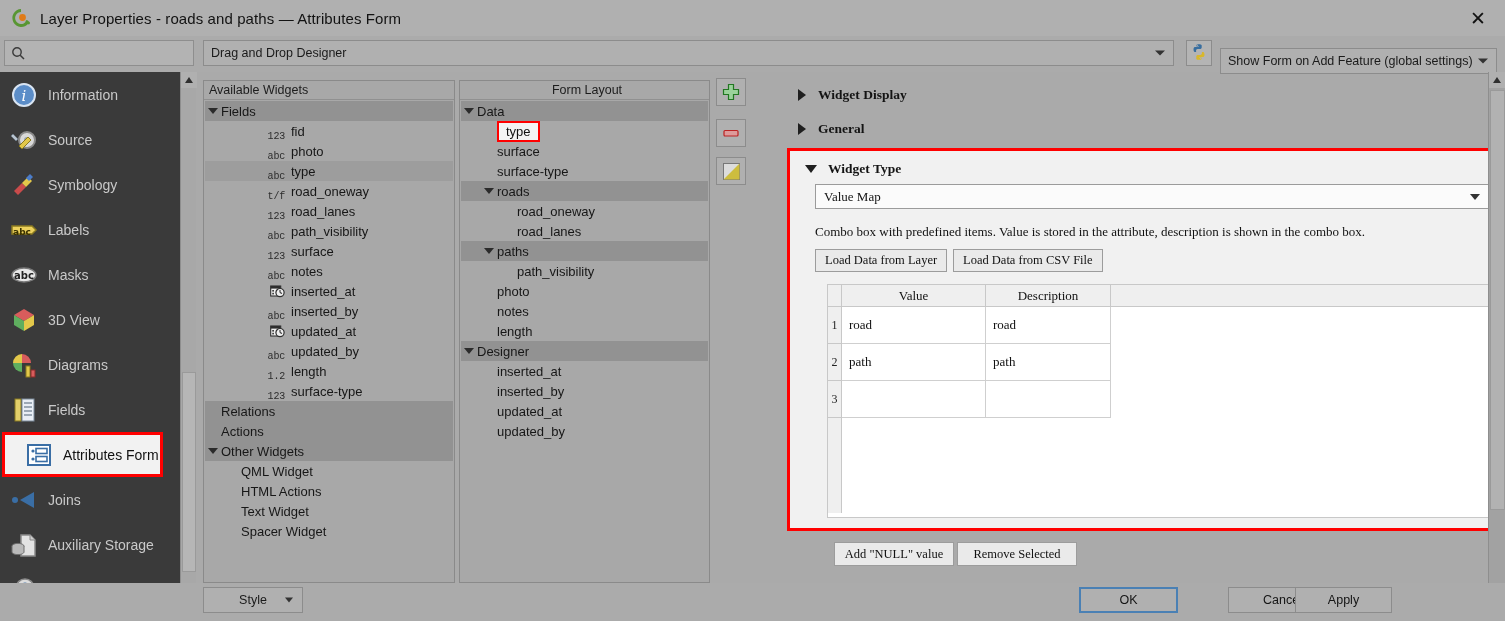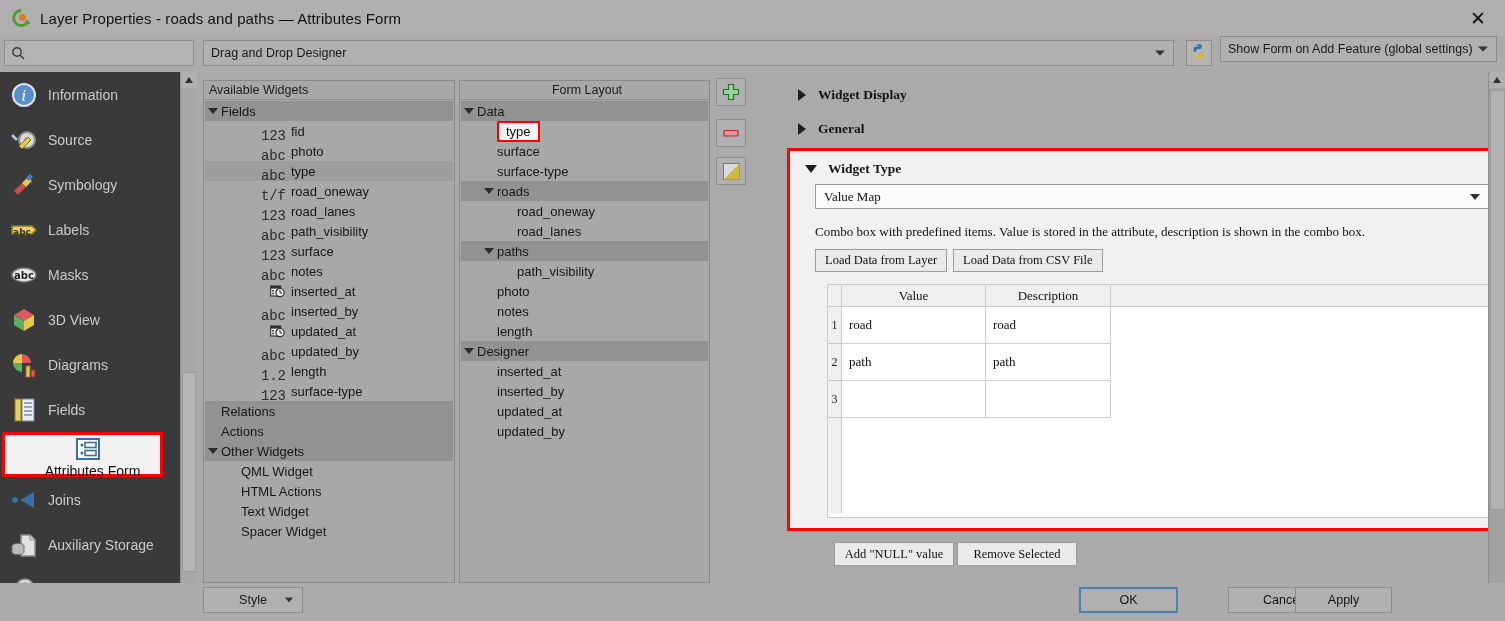--- a/index.html
+++ b/index.html
@@ -50,35 +50,35 @@
   .combo .arrow{
     position:absolute;right:8px;top:50%;transform:translateY(-50%);
     width:0;height:0;border-left:5px solid transparent;border-right:5px solid transparent;
     border-top:5px solid #333;
   }
   #designer-combo{left:203px;top:4px;width:971px;}
   #python-btn{
     position:absolute;left:1186px;top:4px;width:26px;height:26px;
     background:#b4b4b4;border:1px solid #8c8c8c;display:flex;align-items:center;justify-content:center;
   }
-  #form-mode-combo{left:1220px;top:0;width:277px;}
+  #form-mode-combo{left:1220px;top:12px;width:277px;}
 
   
   #sidebar{
     position:absolute;left:0;top:72px;width:180px;height:549px;background:#3a3a3a;
     overflow:hidden;
   }
   .side-item{
     height:45px;display:flex;align-items:center;padding-left:10px;color:#c9c9c9;font-size:14px;
     position:relative;
   }
   .side-item .ico{width:28px;height:28px;flex:none;margin-right:10px;display:flex;align-items:center;justify-content:center;}
   .side-item.selected{
     background:#f2f2f2;color:#111;border:3px solid #ff0000;
-    height:45px;margin-left:2px;margin-right:17px;padding-left:20px;flex-direction:column;
+    height:45px;margin-left:2px;margin-right:17px;padding-left:20px;
   }
   #sidebar-scroll{
     position:absolute;left:180px;top:72px;width:16px;height:549px;background:#a8a8a8;
     border-left:1px solid #8e8e8e;
   }
   .sb-arrow{width:16px;height:16px;display:flex;align-items:center;justify-content:center;background:#b0b0b0;}
   #sidebar-scroll .thumb{position:absolute;left:1px;top:300px;width:14px;height:200px;background:#b6b6b6;border:1px solid #9a9a9a;}
 
   
   .panel{
@@ -90,21 +90,21 @@
   }
   .tree{position:absolute;left:1px;right:1px;top:20px;bottom:1px;overflow:hidden;}
   .trow{
     height:20px;display:flex;align-items:center;font-size:13px;color:#171717;position:relative;
   }
   .trow.group{background:#929292;}
   .trow.hl{background:#9d9d9d;}
   .tw{width:16px;height:20px;flex:none;display:flex;align-items:center;justify-content:center;}
   .tw .caret{width:0;height:0;border-left:5px solid transparent;border-right:5px solid transparent;border-top:6px solid #2b2b2b;}
   .ftype{
-    width:30px;flex:none;text-align:right;padding-right:6px;font-size:14px;color:#2c2c2c;
+    width:30px;flex:none;text-align:right;padding-right:6px;font-size:10px;color:#2c2c2c;
     font-family:"Liberation Mono",monospace;letter-spacing:-.2px;margin-top:10px;
   }
   .dticon{width:30px;flex:none;display:flex;justify-content:flex-end;padding-right:6px;}
   .tlabel{white-space:nowrap;}
   .trow.redbox .tlabel{
     background:#f4f4f4;border:2px solid #ff0000;padding:0px 7px;line-height:17px;color:#111;
   }
 
   #avail-panel{left:203px;top:80px;width:252px;height:503px;}
   #layout-panel{left:459px;top:80px;width:251px;height:503px;text-align:center;}

